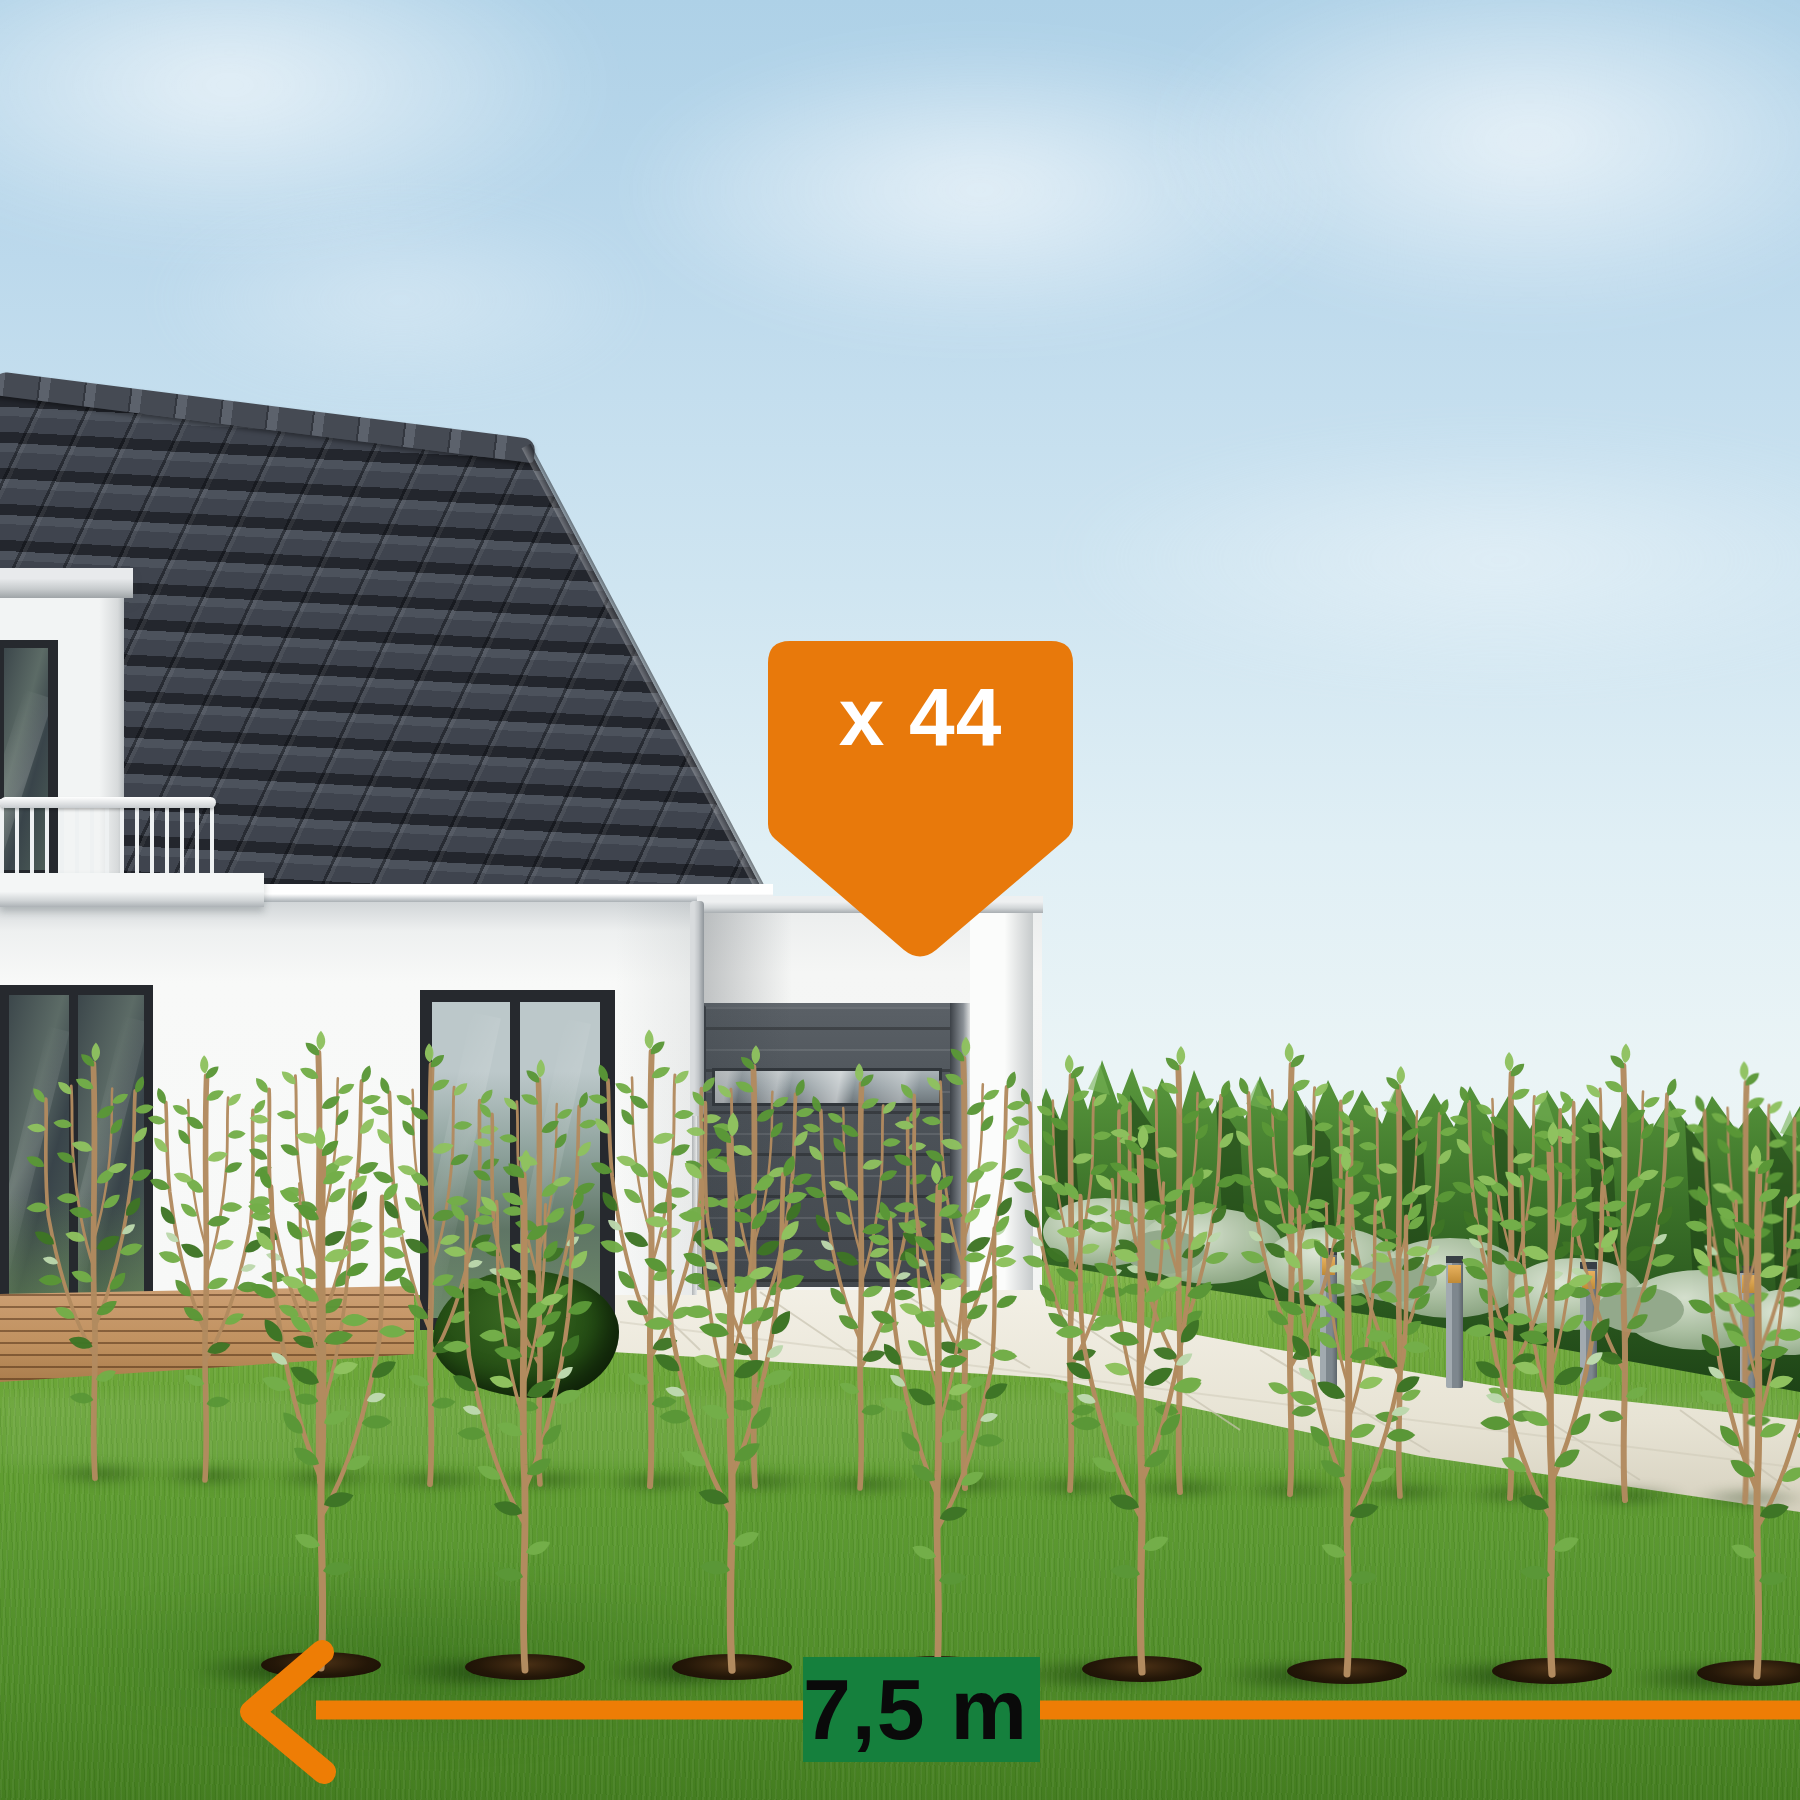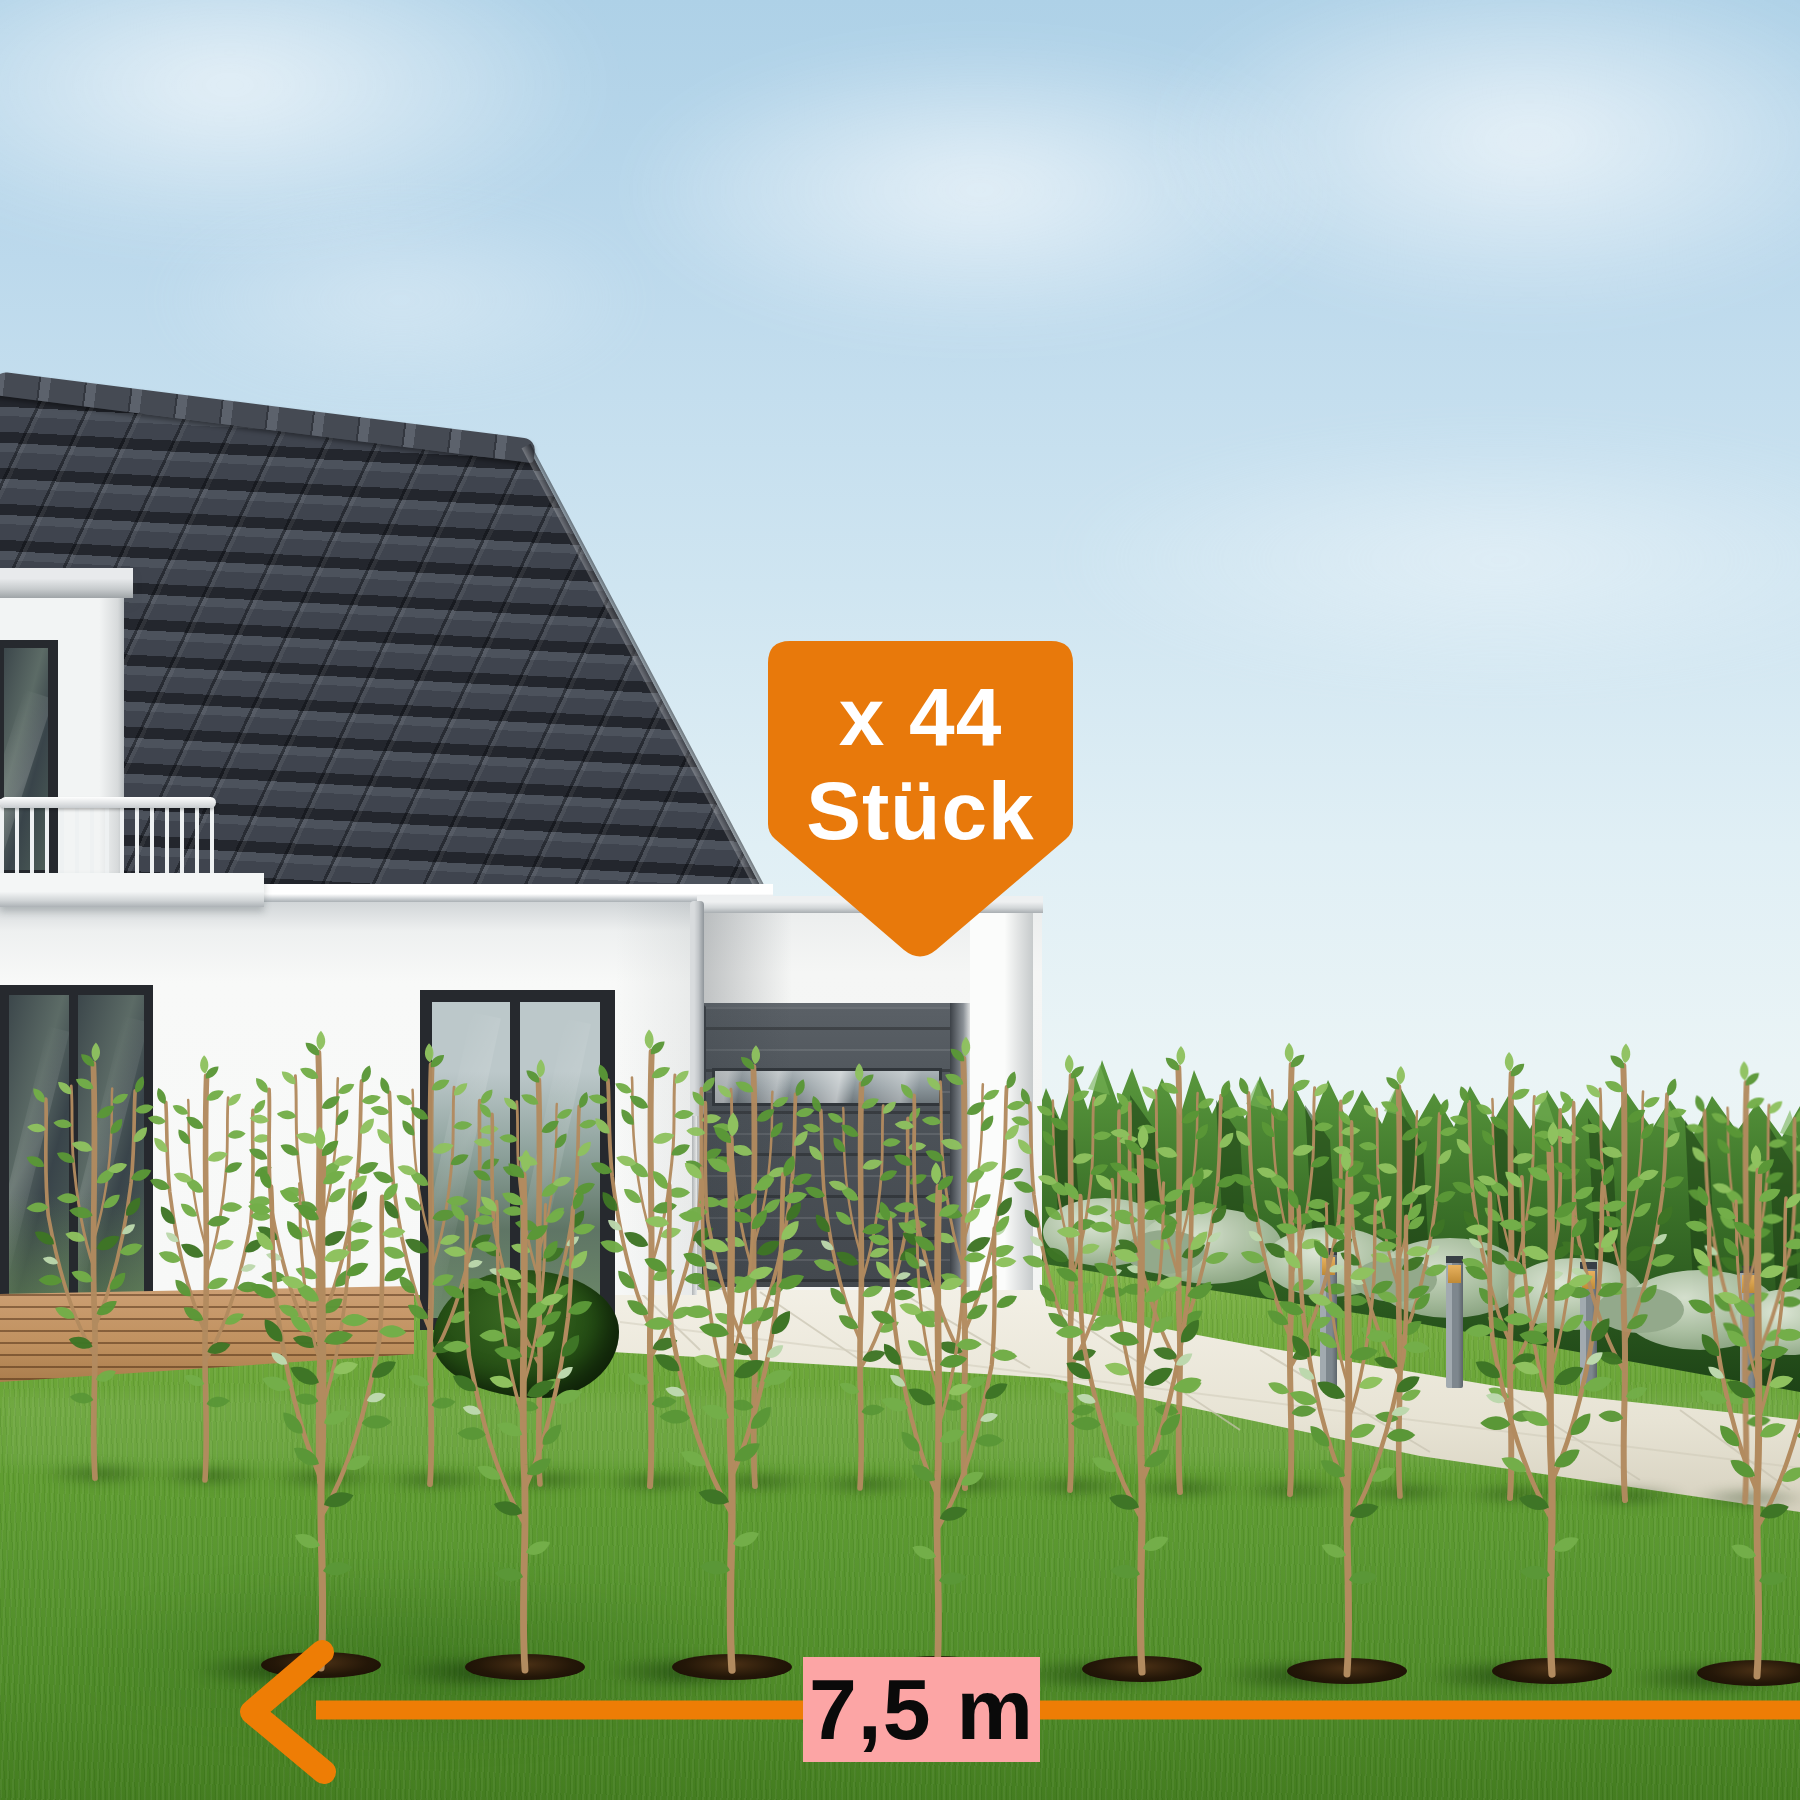--- a/index.html
+++ b/index.html
@@ -136,22 +136,22 @@
   .full{left:0;top:0;width:1800px;height:1800px;pointer-events:none;}
 
   .stem{stroke:#b28b5f;fill:none;stroke-linecap:round;}
   .la{fill:#3e7526;} .lb{fill:#5a9737;} .lc{fill:#73ae49;}
   .ld{fill:#8fc25f;} .le{fill:#bcd8ad;}
 
   
   .badge-text{color:#fff;font-weight:bold;text-align:center;left:768px;width:305px;
     font-size:82px;line-height:1;letter-spacing:1px;}
   .bt1{top:676px;} .bt2{top:770px;}
-  .measure-label{left:803px;top:1657px;width:237px;height:105px;background:#fca5a5;
-    color:#0a0a0a;font-weight:bold;font-size:86px;text-align:center;line-height:105px;letter-spacing:1px;}
+  .measure-label{left:803px;top:1657px;width:237px;height:105px;background:#15803d;
+    color:#0a0a0a;font-weight:bold;font-size:86px;line-height:105px;letter-spacing:1px;}
 </style>
 </head>
 <body>
 
 <div id="scene">
 
   <div class="sky"></div>
   <div class="cloud c1"></div>
   <div class="cloud c2"></div>
   <div class="cloud c3"></div>
@@ -454,15 +454,14 @@
   <svg class="full" viewBox="0 0 1800 1800">
     <path d="M316,1710 H1800" stroke="#EE7D05" stroke-width="19" fill="none"></path>
     <path d="M322,1652 L252,1712 L324,1772" stroke="#EE7D05" stroke-width="24" fill="none" stroke-linecap="round" stroke-linejoin="round"></path>
   </svg>
   <div class="measure-label">7,5 m</div>
 
   <svg class="full" viewBox="0 0 1800 1800">
     <path d="M790,641 L1051,641 Q1073,641 1073,663 L1073,824 Q1073,833 1066,839 L936,950 Q920,963 904,950 L775,839 Q768,833 768,824 L768,663 Q768,641 790,641 Z" fill="#E8790B"></path>
   </svg>
   <div class="badge-text bt1">x 44</div>
-  <div class="badge-text bt2">Stück</div>
 
 </div>
 
 </body></html>

